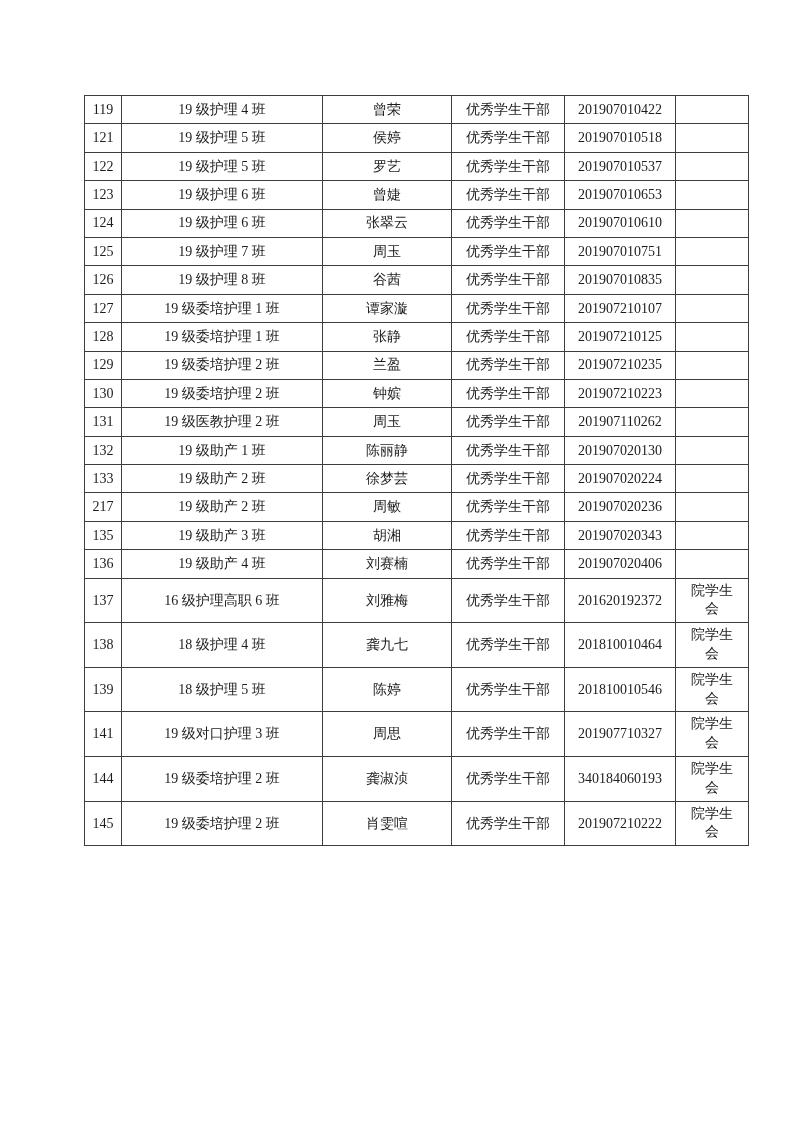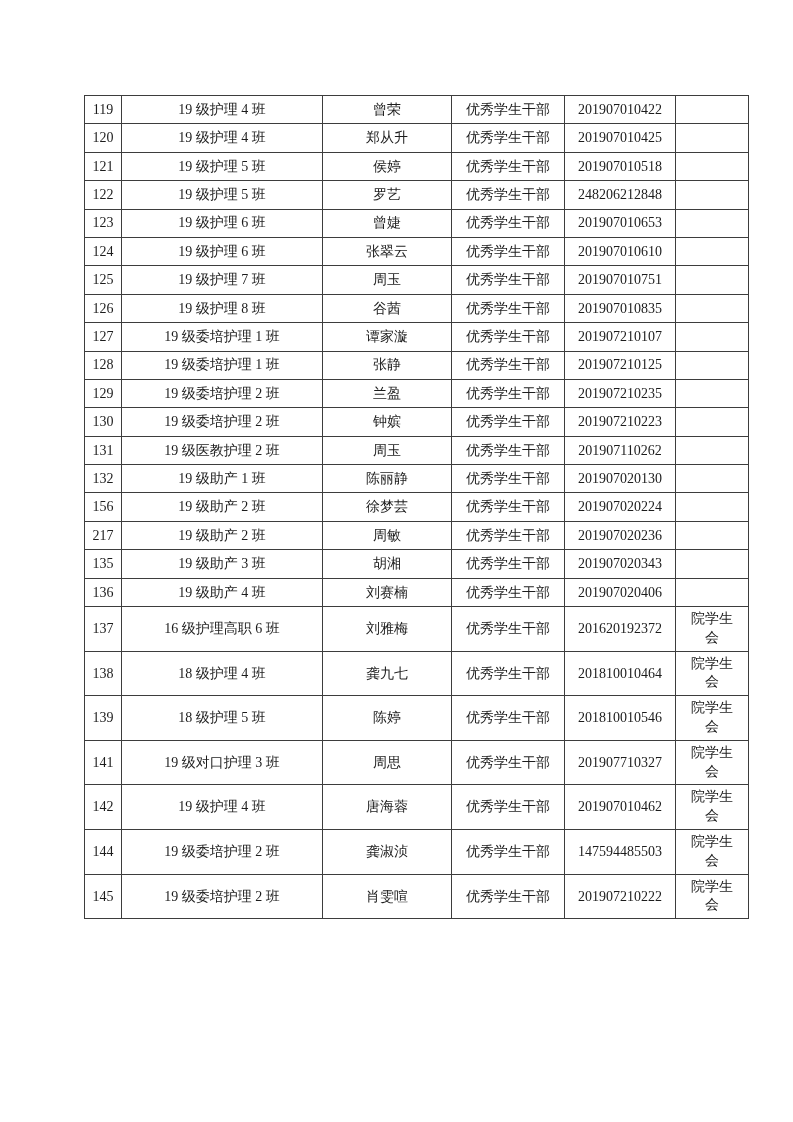--- a/index.html
+++ b/index.html
@@ -64,41 +64,33 @@
     <tbody>
         <tr class="regular">
           <td class="cell-row-number">119</td>
           <td class="cell-class-name">19 级护理 4 班</td>
           <td class="cell-student-name">曾荣</td>
           <td class="cell-award-title">优秀学生干部</td>
           <td class="cell-student-id">201907010422</td>
           <td class="cell-note"><span class="note-text"></span></td>
         </tr>
         <tr class="regular">
-          <td class="cell-row-number">120</td>
-          <td class="cell-class-name">19 级护理 4 班</td>
-          <td class="cell-student-name">郑从升</td>
-          <td class="cell-award-title">优秀学生干部</td>
-          <td class="cell-student-id">201907010425</td>
-          <td class="cell-note"><span class="note-text"></span></td>
-        </tr>
-        <tr class="regular">
           <td class="cell-row-number">121</td>
           <td class="cell-class-name">19 级护理 5 班</td>
           <td class="cell-student-name">侯婷</td>
           <td class="cell-award-title">优秀学生干部</td>
           <td class="cell-student-id">201907010518</td>
           <td class="cell-note"><span class="note-text"></span></td>
         </tr>
         <tr class="regular">
           <td class="cell-row-number">122</td>
           <td class="cell-class-name">19 级护理 5 班</td>
           <td class="cell-student-name">罗艺</td>
           <td class="cell-award-title">优秀学生干部</td>
-          <td class="cell-student-id">248206212848</td>
+          <td class="cell-student-id">201907010537</td>
           <td class="cell-note"><span class="note-text"></span></td>
         </tr>
         <tr class="regular">
           <td class="cell-row-number">123</td>
           <td class="cell-class-name">19 级护理 6 班</td>
           <td class="cell-student-name">曾婕</td>
           <td class="cell-award-title">优秀学生干部</td>
           <td class="cell-student-id">201907010653</td>
           <td class="cell-note"><span class="note-text"></span></td>
         </tr>
@@ -168,21 +160,21 @@
         </tr>
         <tr class="regular">
           <td class="cell-row-number">132</td>
           <td class="cell-class-name">19 级助产 1 班</td>
           <td class="cell-student-name">陈丽静</td>
           <td class="cell-award-title">优秀学生干部</td>
           <td class="cell-student-id">201907020130</td>
           <td class="cell-note"><span class="note-text"></span></td>
         </tr>
         <tr class="regular">
-          <td class="cell-row-number">156</td>
+          <td class="cell-row-number">133</td>
           <td class="cell-class-name">19 级助产 2 班</td>
           <td class="cell-student-name">徐梦芸</td>
           <td class="cell-award-title">优秀学生干部</td>
           <td class="cell-student-id">201907020224</td>
           <td class="cell-note"><span class="note-text"></span></td>
         </tr>
         <tr class="regular">
           <td class="cell-row-number">217</td>
           <td class="cell-class-name">19 级助产 2 班</td>
           <td class="cell-student-name">周敏</td>
@@ -232,33 +224,25 @@
         </tr>
         <tr class="tall">
           <td class="cell-row-number">141</td>
           <td class="cell-class-name">19 级对口护理 3 班</td>
           <td class="cell-student-name">周思</td>
           <td class="cell-award-title">优秀学生干部</td>
           <td class="cell-student-id">201907710327</td>
           <td class="cell-note"><span class="note-text">院学生会</span></td>
         </tr>
         <tr class="tall">
-          <td class="cell-row-number">142</td>
-          <td class="cell-class-name">19 级护理 4 班</td>
-          <td class="cell-student-name">唐海蓉</td>
-          <td class="cell-award-title">优秀学生干部</td>
-          <td class="cell-student-id">201907010462</td>
-          <td class="cell-note"><span class="note-text">院学生会</span></td>
-        </tr>
-        <tr class="tall">
           <td class="cell-row-number">144</td>
           <td class="cell-class-name">19 级委培护理 2 班</td>
           <td class="cell-student-name">龚淑浈</td>
           <td class="cell-award-title">优秀学生干部</td>
-          <td class="cell-student-id">147594485503</td>
+          <td class="cell-student-id">340184060193</td>
           <td class="cell-note"><span class="note-text">院学生会</span></td>
         </tr>
         <tr class="tall">
           <td class="cell-row-number">145</td>
           <td class="cell-class-name">19 级委培护理 2 班</td>
           <td class="cell-student-name">肖雯喧</td>
           <td class="cell-award-title">优秀学生干部</td>
           <td class="cell-student-id">201907210222</td>
           <td class="cell-note"><span class="note-text">院学生会</span></td>
         </tr>

